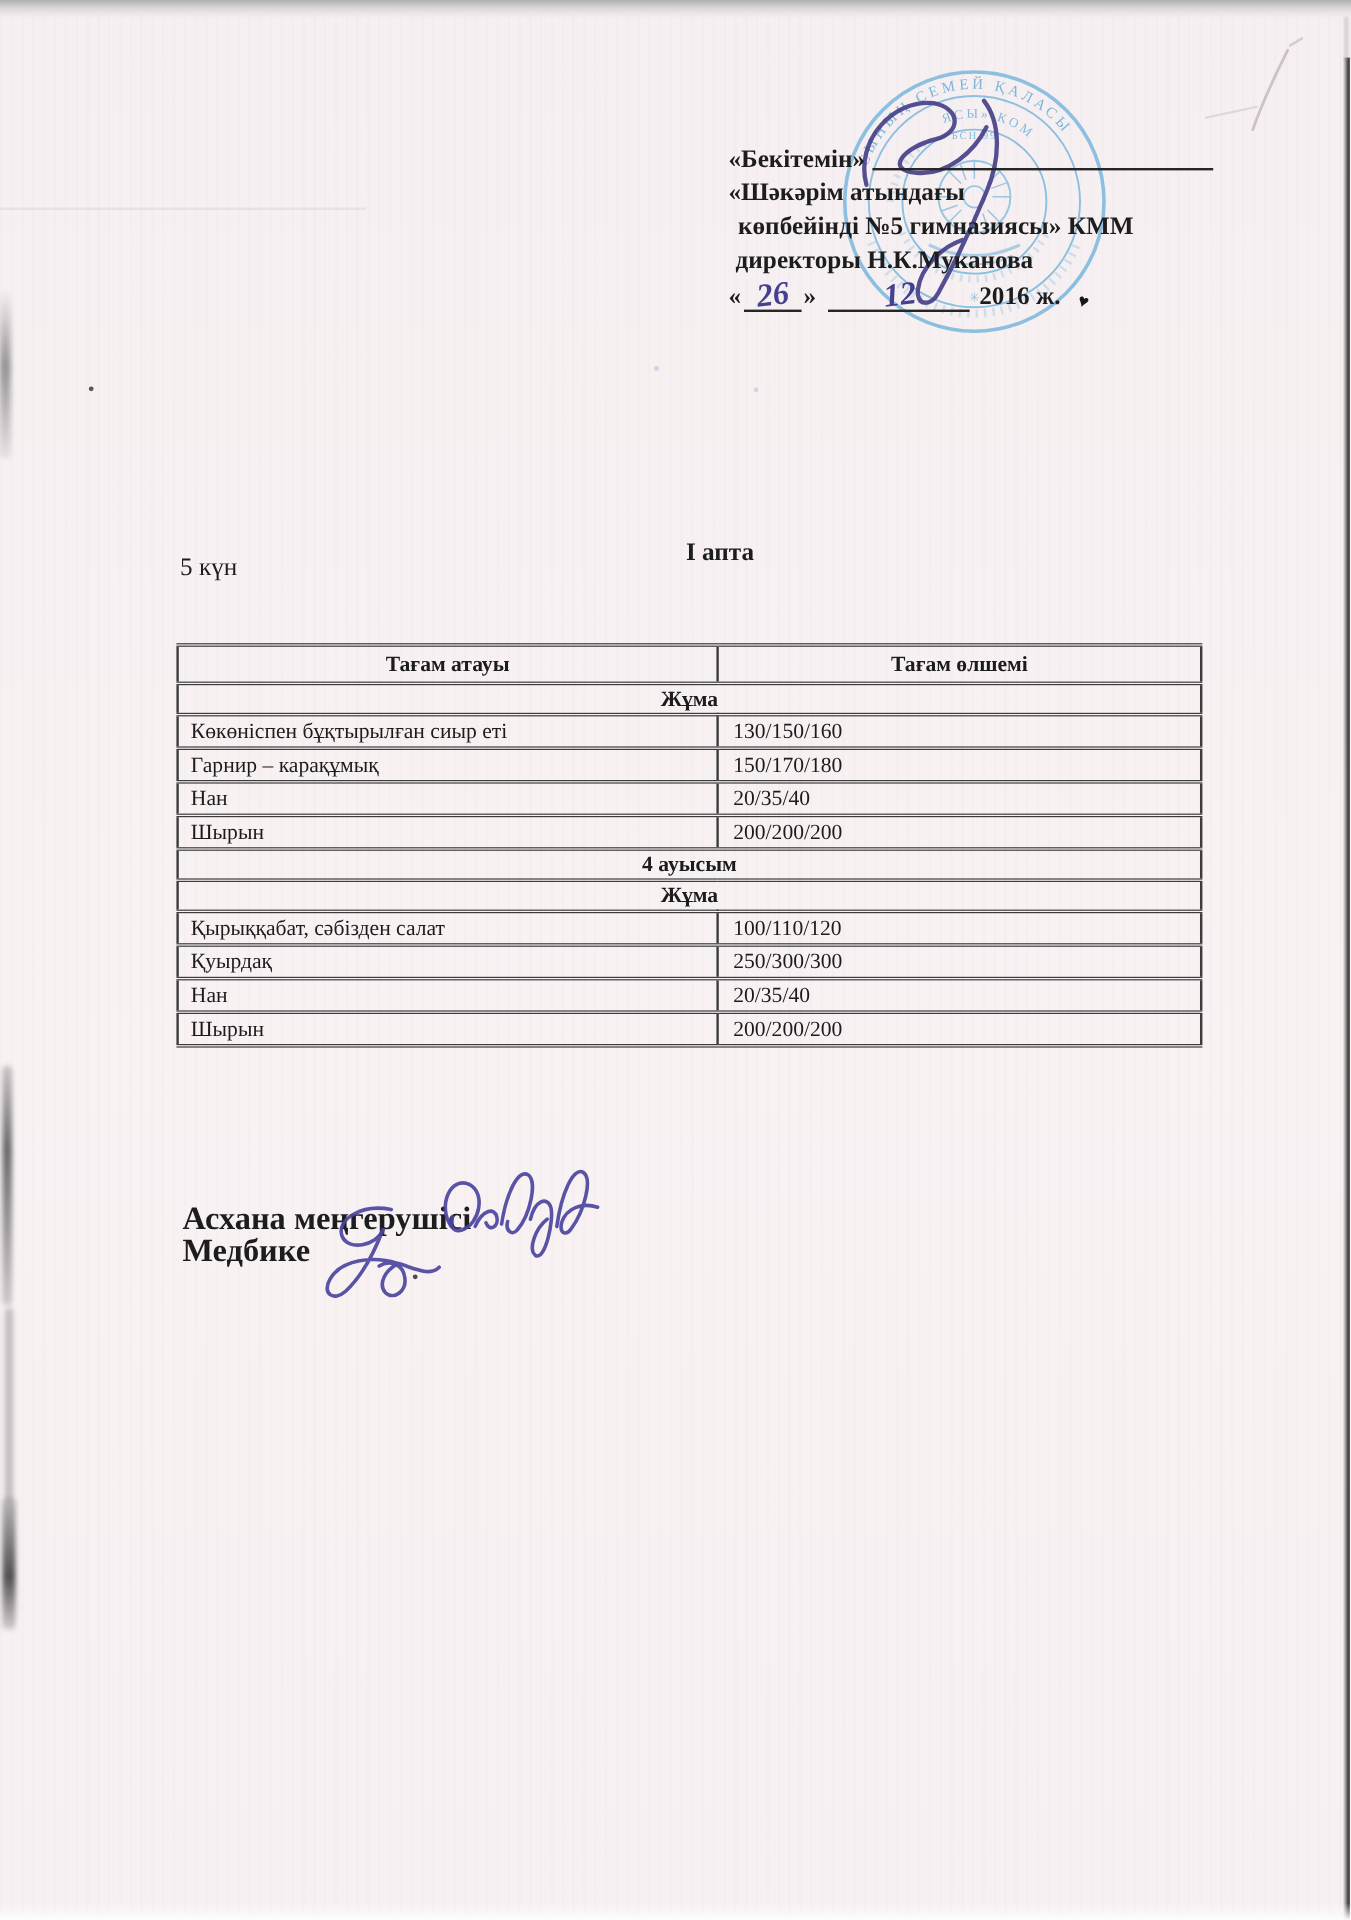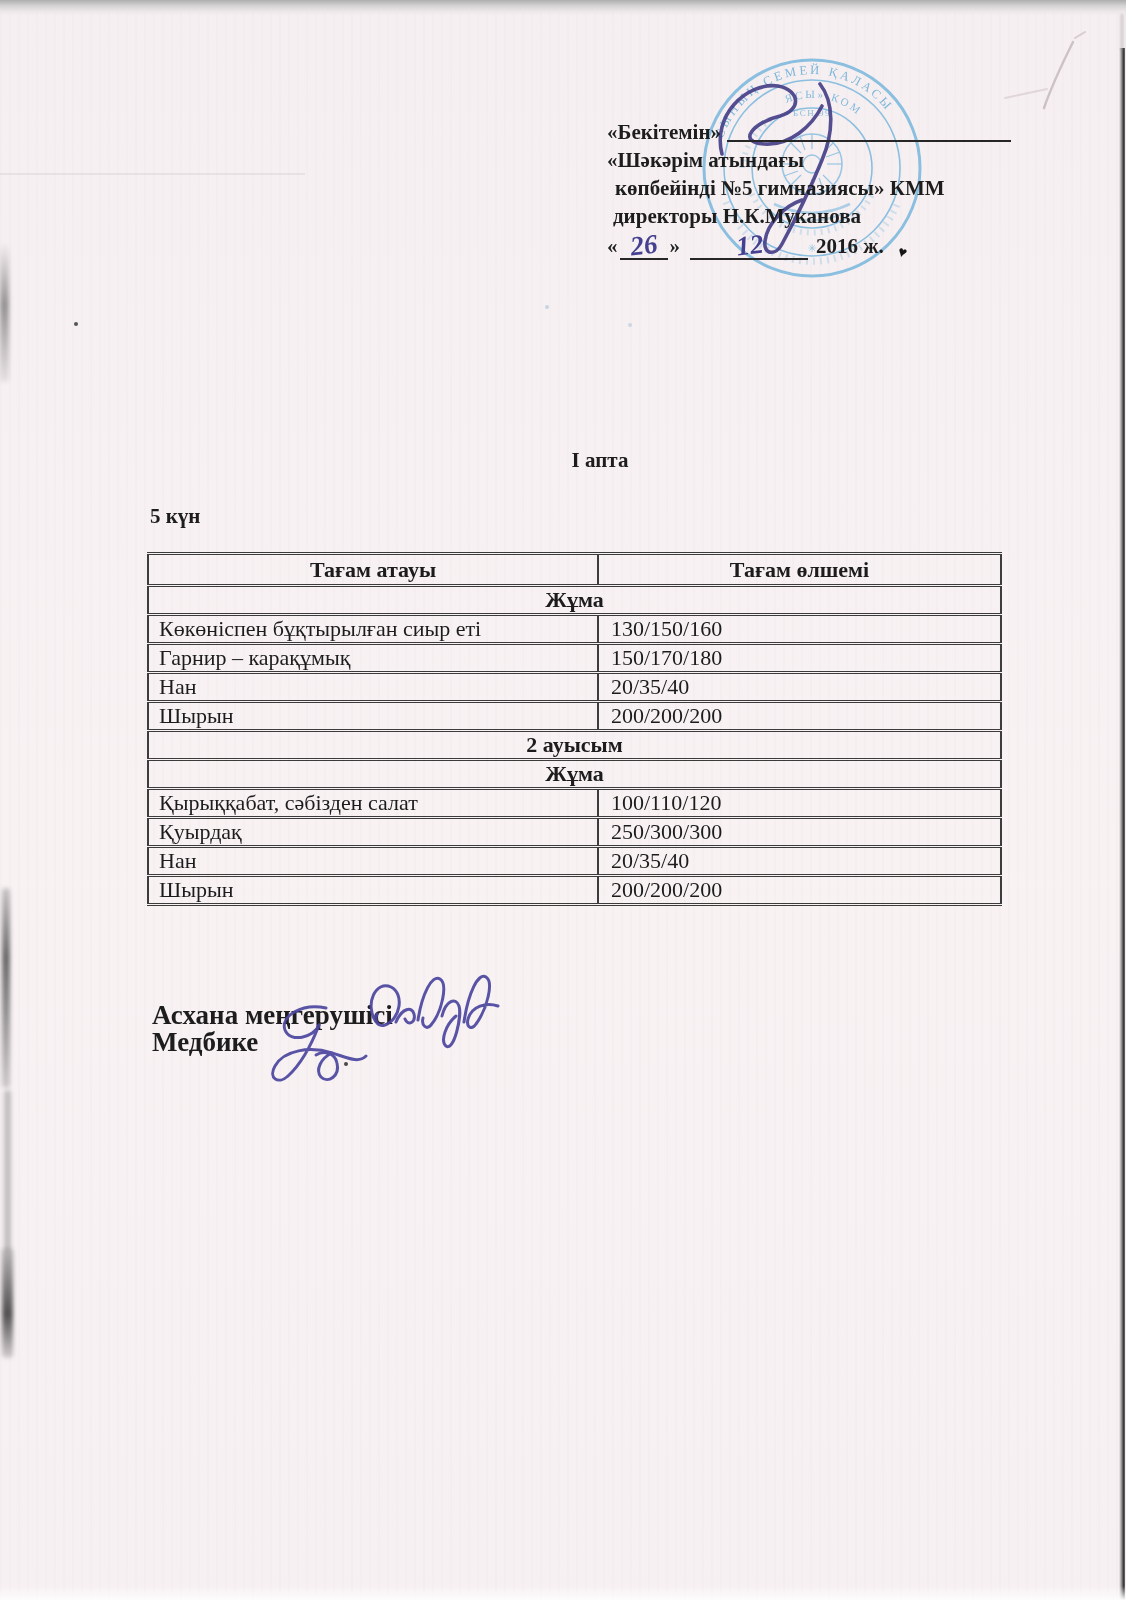--- a/index.html
+++ b/index.html
@@ -40,25 +40,25 @@
   .blank.day{width:48px;margin:0 2px;}
   .blank.month{width:118px;margin:0 8px 0 10px;}
   .ink{display:inline-block;font-style:italic;font-weight:700;font-size:27px;line-height:24px;
     color:#45408f;transform:rotate(-7deg) translateY(3px);}
 
   .stamp-wrap{position:absolute;left:696px;top:52px;width:232px;height:232px;}
   .dir-sign{position:absolute;left:692px;top:56px;width:180px;height:212px;}
 
   .page-title{position:absolute;left:420px;top:448px;width:360px;text-align:center;
     font-weight:700;font-size:21px;}
-  .day-label{position:absolute;left:150px;top:504px;font-weight:700;font-size:21px;}
+  .day-label{position:absolute;left:150px;top:460px;font-weight:400;font-size:21px;}
 
   
-  table.menu{position:absolute;left:147px;top:552px;width:853px;border-collapse:collapse;
-    table-layout:fixed;font-size:22px;color:#1c1c1c;}
+  table.menu{position:absolute;left:147px;top:536px;width:853px;border-collapse:collapse;
+    table-layout:fixed;font-size:18px;color:#1c1c1c;}
   table.menu col.c1{width:450px;} table.menu col.c2{width:403px;}
   table.menu th,table.menu td{
     border-left:2px solid #3c3c3c;border-right:2px solid #3c3c3c;
     border-bottom:3px double #3c3c3c;padding:0 10px;vertical-align:middle;
     font-weight:400;overflow:hidden;white-space:nowrap;}
   table.menu th{border-top:3px double #3c3c3c;font-weight:700;text-align:center;height:29px;}
   table.menu td{height:25px;}
   table.menu tr.section td{font-weight:700;text-align:center;height:23px;}
   table.menu td.size{padding-left:12px;}
 
@@ -193,21 +193,21 @@
       </tr>
       <tr>
         <td class="name">Нан</td>
         <td class="size">20/35/40</td>
       </tr>
       <tr>
         <td class="name">Шырын</td>
         <td class="size">200/200/200</td>
       </tr>
       <tr class="section">
-          <td colspan="2">2 ауысым</td>
+          <td colspan="2">4 ауысым</td>
         </tr>
       <tr class="section">
           <td colspan="2">Жұма</td>
         </tr>
       <tr>
         <td class="name">Қырыққабат, сәбізден салат</td>
         <td class="size">100/110/120</td>
       </tr>
       <tr>
         <td class="name">Қуырдақ</td>

